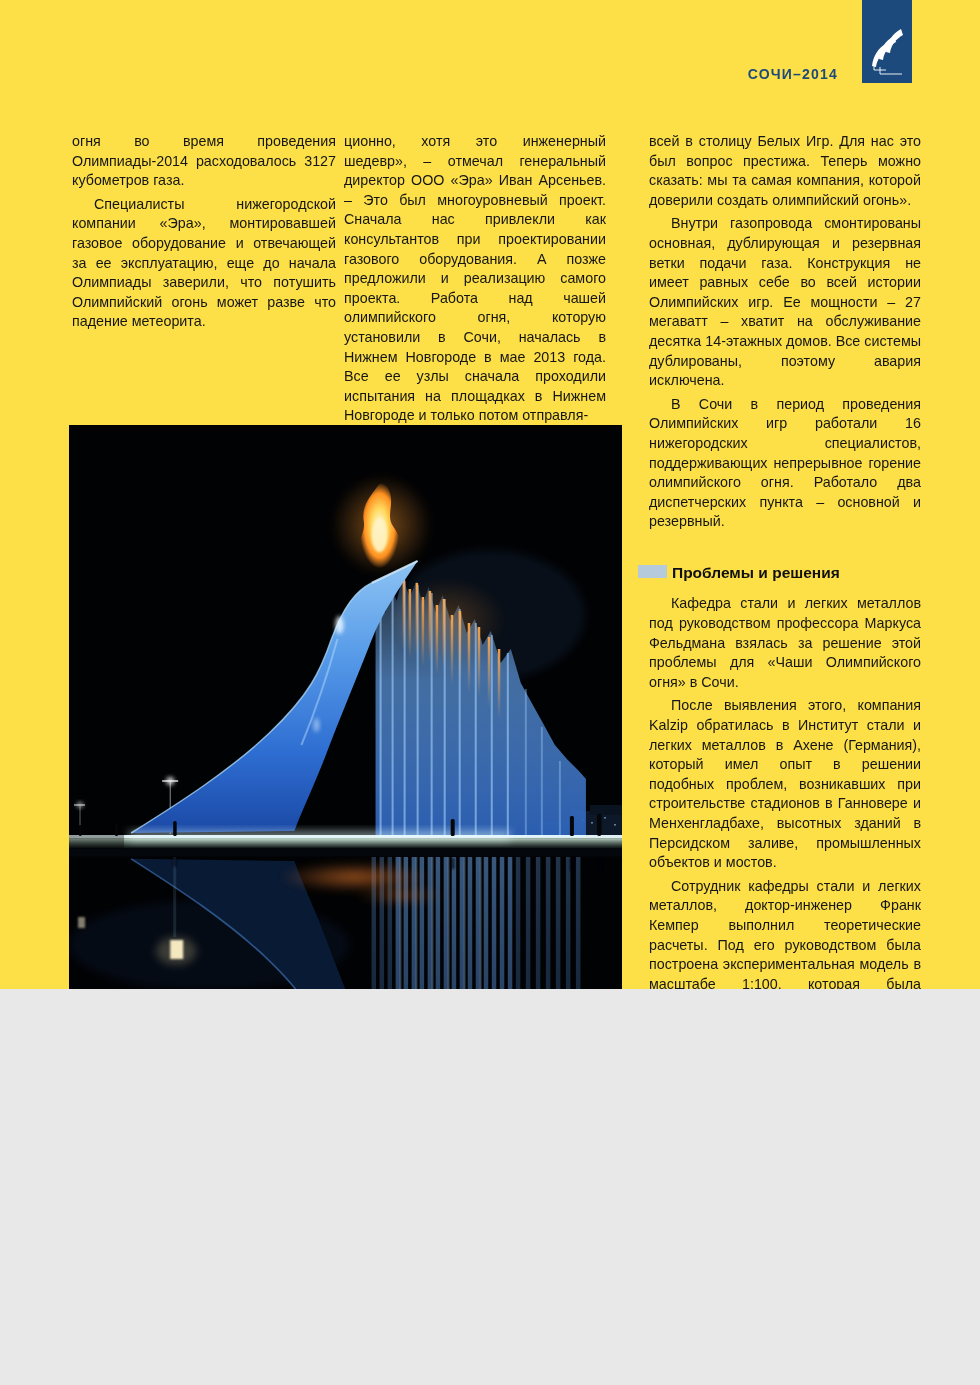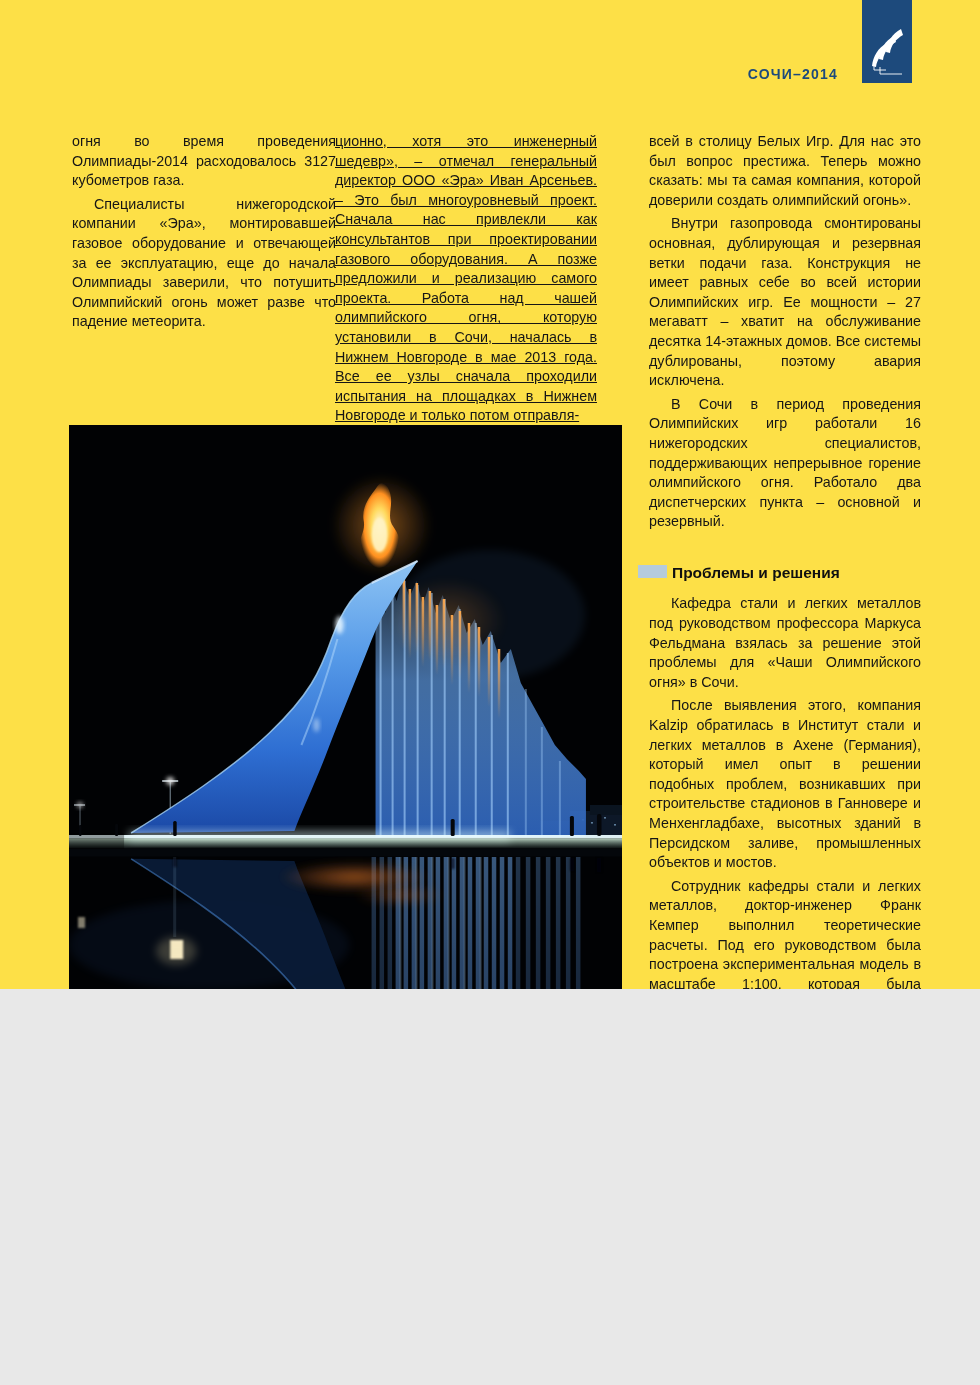--- a/index.html
+++ b/index.html
@@ -14,21 +14,21 @@
     color:#1d4a7c;
   }
   .logo { position:absolute; top:0; left:862px; width:50px; height:83px; }
   .logo svg { display:block; width:100%; height:100%; }
 
   .col {
     position:absolute; top:128px; color:#161616;
     font-size:14.3px; line-height:19.6px; text-align:justify;
   }
   .col1 { left:68px;  width:272px; }
-  .col2 { left:331px; width:270px;text-decoration:underline; }
+  .col2 { left:340px; width:270px; }
   .col3 { left:645px; width:280px; }
   .col p { margin:4px; text-indent:22px; }
   .col p.cont { text-indent:0; }
 
   .subhead {
     position:relative; margin:31px 0 12px; padding-left:27px;
     font-size:15.5px; font-weight:bold; color:#101010; text-align:left;
   }
   .subhead .marker {
     position:absolute; left:-7px; top:2px; width:29px; height:13px;

